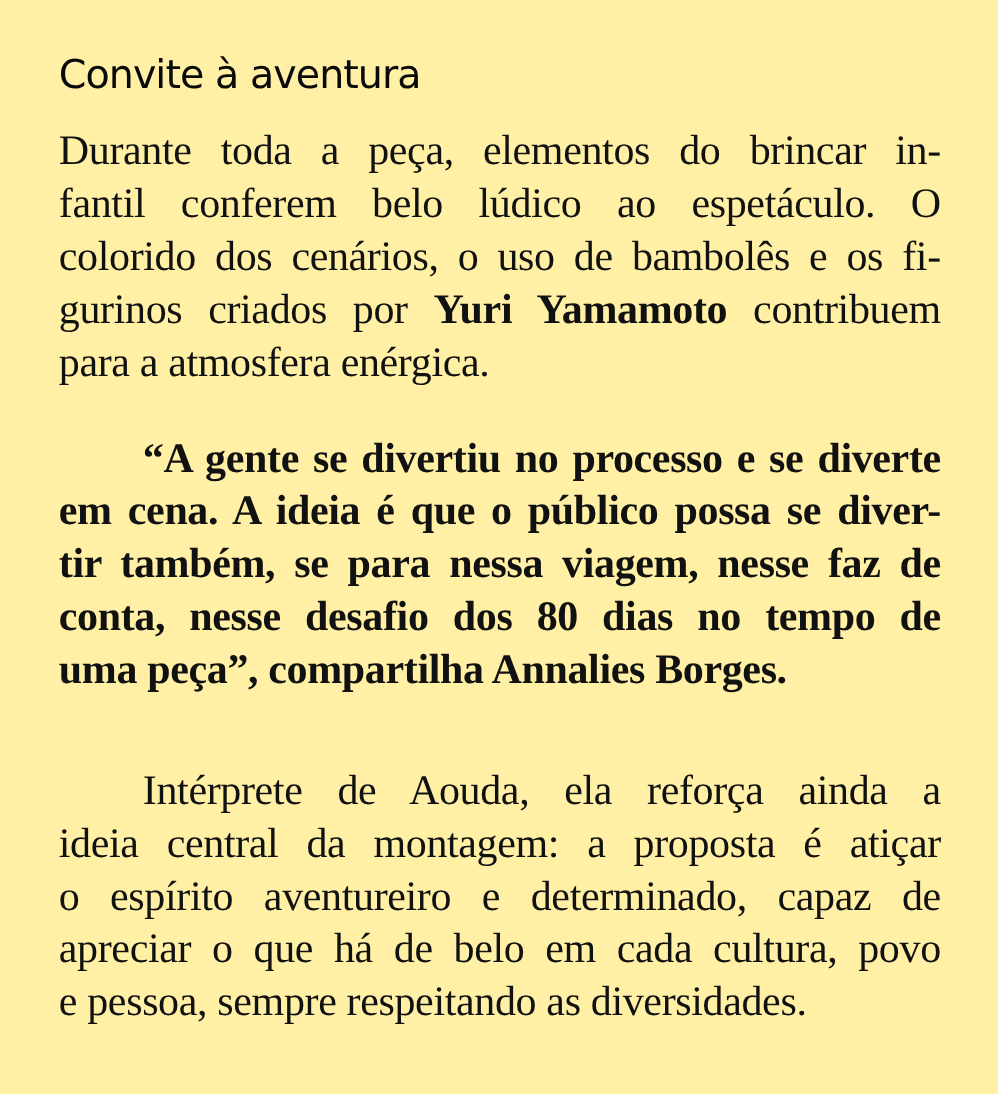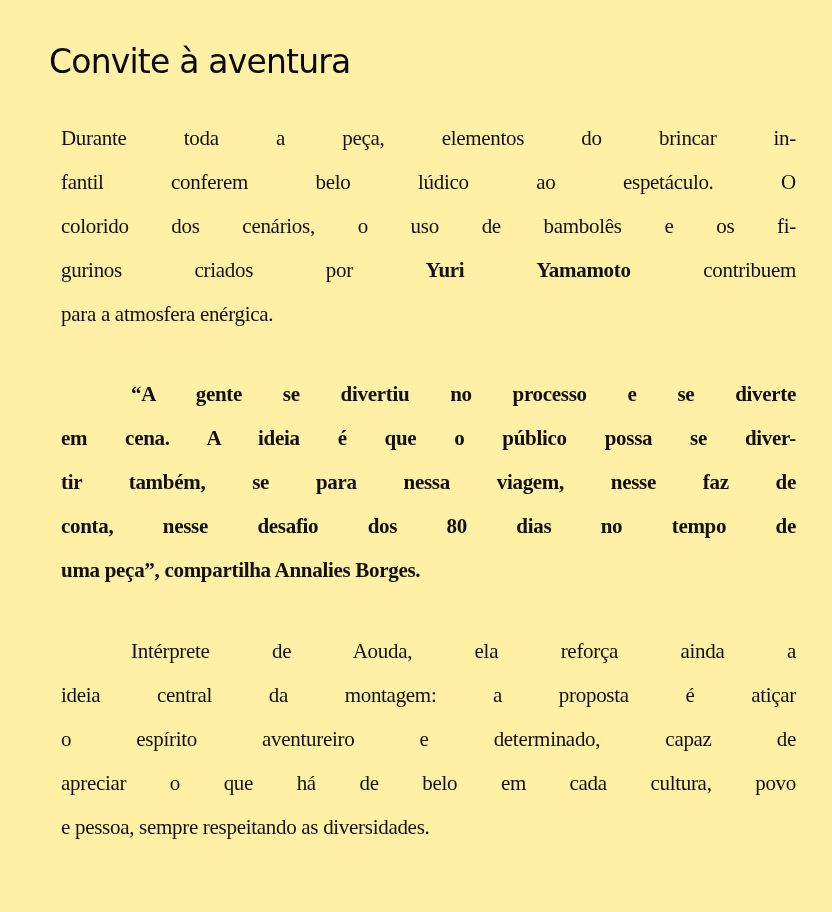--- a/index.html
+++ b/index.html
@@ -23,29 +23,29 @@
     letter-spacing: -0.8px;
     color: #0a0a0a;
     margin: 0;
     white-space: nowrap;
   }
   .para {
     position: absolute;
     left: 0;
     width: 735px;
     font-family: "Liberation Serif", serif;
-    font-size: 21px;
+    font-size: 35px;
     line-height: 44px;
     text-align: justify;
-    margin: 12px;
+    margin: 0;
     letter-spacing: -0.3px;
   }
   .p1 { top: 104px; }
   .p2 { top: 360px; text-indent: 70px; font-weight: bold; }
-  .p3 { top: 617px; text-indent: 70px; }
+  .p3 { top: 637px; text-indent: 70px; }
   .bold { font-weight: bold; }
   .line { display: block; text-align: justify; text-align-last: justify; }
   .line.last { text-align-last: left; }
 </style>
 </head>
 <body>
 
 <div class="page">
   <h2 class="title">Convite à aventura</h2>
 

